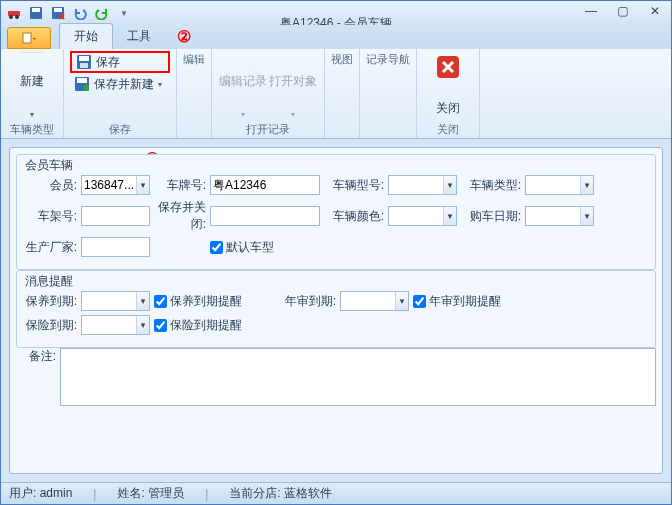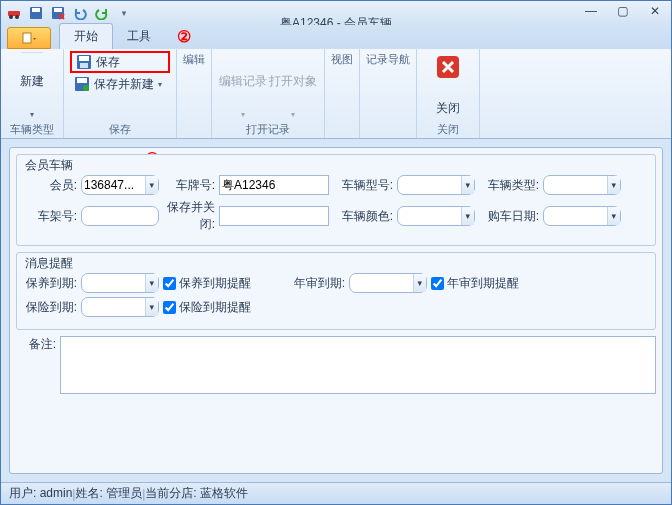--- a/index.html
+++ b/index.html
@@ -19,35 +19,35 @@
 .ribbon { height: 90px; background: linear-gradient(#f2f7fd,#e0ecf9); border-bottom: 1px solid #9fb8d7; display: flex; position: relative; }
 .rgroup { border-right: 1px solid #c3d5ea; display: flex; flex-direction: column; align-items: center; padding: 2px 6px 0 6px; }
 .rgroup-body { flex: 1; display: flex; align-items: flex-start; }
 .rgroup-label { font-size: 11px; color: #546b88; padding: 1px 0; }
 .big-btn { display: flex; flex-direction: column; align-items: center; justify-content: center; width: 50px; height: 68px; color: #2b3d55; gap: 20px; }
 .big-btn.disabled, .small-btn.disabled { color: #9aa7b8; }
 .small-btn { display: flex; align-items: center; gap: 4px; height: 22px; padding: 0 4px; color: #2b3d55; white-space: nowrap; }
 .stack { display: flex; flex-direction: column; justify-content: flex-start; }
 .highlight-box { border: 2px solid #ff0000; }
 .content { flex: 1; padding: 8px; }
-.panel { background: #f2f7fd; border: 1px solid #9fb8d7; border-radius: 3px; height: 100%; padding: 6px; display: flex; flex-direction: column; gap: 6px; }
+.panel { background: #f2f7fd; border: 1px solid #9fb8d7; border-radius: 3px; height: 100%; padding: 6px; display: flex; flex-direction: column; gap: 0; }
 .group-box { border: 1px solid #b8cde6; border-radius: 3px; padding: 20px 8px 8px 8px; position: relative; background: #f2f7fd; }
 .group-title { position: absolute; top: 2px; left: 8px; color: #2b3d55; font-size: 12px; }
 .form-row { display: flex; align-items: center; gap: 4px; margin-bottom: 4px; }
 .lbl { width: 52px; text-align: right; color: #2b3d55; }
 .field { height: 20px; border: 1px solid #9fb8d7; background: #fff; display: flex; align-items: center; }
-.field.combo { width: 78px; border-radius: 7px; }
+.field.combo { width: 69px; }
 .field.text { width: 100px; }
 .field input { border: none; width: 100%; height: 100%; padding: 0 2px; font-size: 12px; outline: none; background: transparent; }
 .drop { width: 16px; height: 18px; border-left: 1px solid #c3d5ea; display: flex; align-items: center; justify-content: center; color: #345; font-size: 9px; background: linear-gradient(#f5f9fe,#dce8f6); }
 .chk { display: flex; align-items: center; gap: 3px; color: #2b3d55; }
 .chk input { width: 13px; height: 13px; }
 .memo-row { display: flex; align-items: flex-start; gap: 4px; }
 .memo { flex: 1; height: 58px; border: 1px solid #9fb8d7; background: #fff; }
-.status-bar { height: 22px; background: linear-gradient(#e0ecf9,#c8dcf2); border-top: 1px solid #9fb8d7; display: flex; align-items: center; padding: 0 8px; gap: 0; color: #2b3d55; }
+.status-bar { height: 22px; background: linear-gradient(#e0ecf9,#c8dcf2); border-top: 1px solid #9fb8d7; display: flex; align-items: center; padding: 0 8px; gap: 21px; color: #2b3d55; }
 .status-sep { color: #8aa2c2; }
 svg { display: block; }
 </style>
 </head>
 <body>
 
 <div class="window">
 
   <div class="title-bar">
     <div class="qat">
@@ -234,20 +234,31 @@
           <div class="field combo">
               <input style="">
               <span class="drop">▾</span>
             </div>
           <span class="lbl" style="width:60px">购车日期:</span>
           <div class="field combo">
               <input style="">
               <span class="drop">▾</span>
             </div>
         </div>
+        <div class="form-row">
+          <span class="lbl">生产厂家:</span>
+          <div class="field combo">
+              <input style="">
+            </div>
+          <span style="width:52px"></span>
+          <label class="chk">
+              <input type="checkbox" checked="" style="">
+              <span>默认车型</span>
+            </label>
+        </div>
       </div>
 
       <div class="group-box">
         <div class="group-title">消息提醒</div>
         <div class="form-row">
           <span class="lbl">保养到期:</span>
           <div class="field combo">
               <input style="">
               <span class="drop">▾</span>
             </div>

